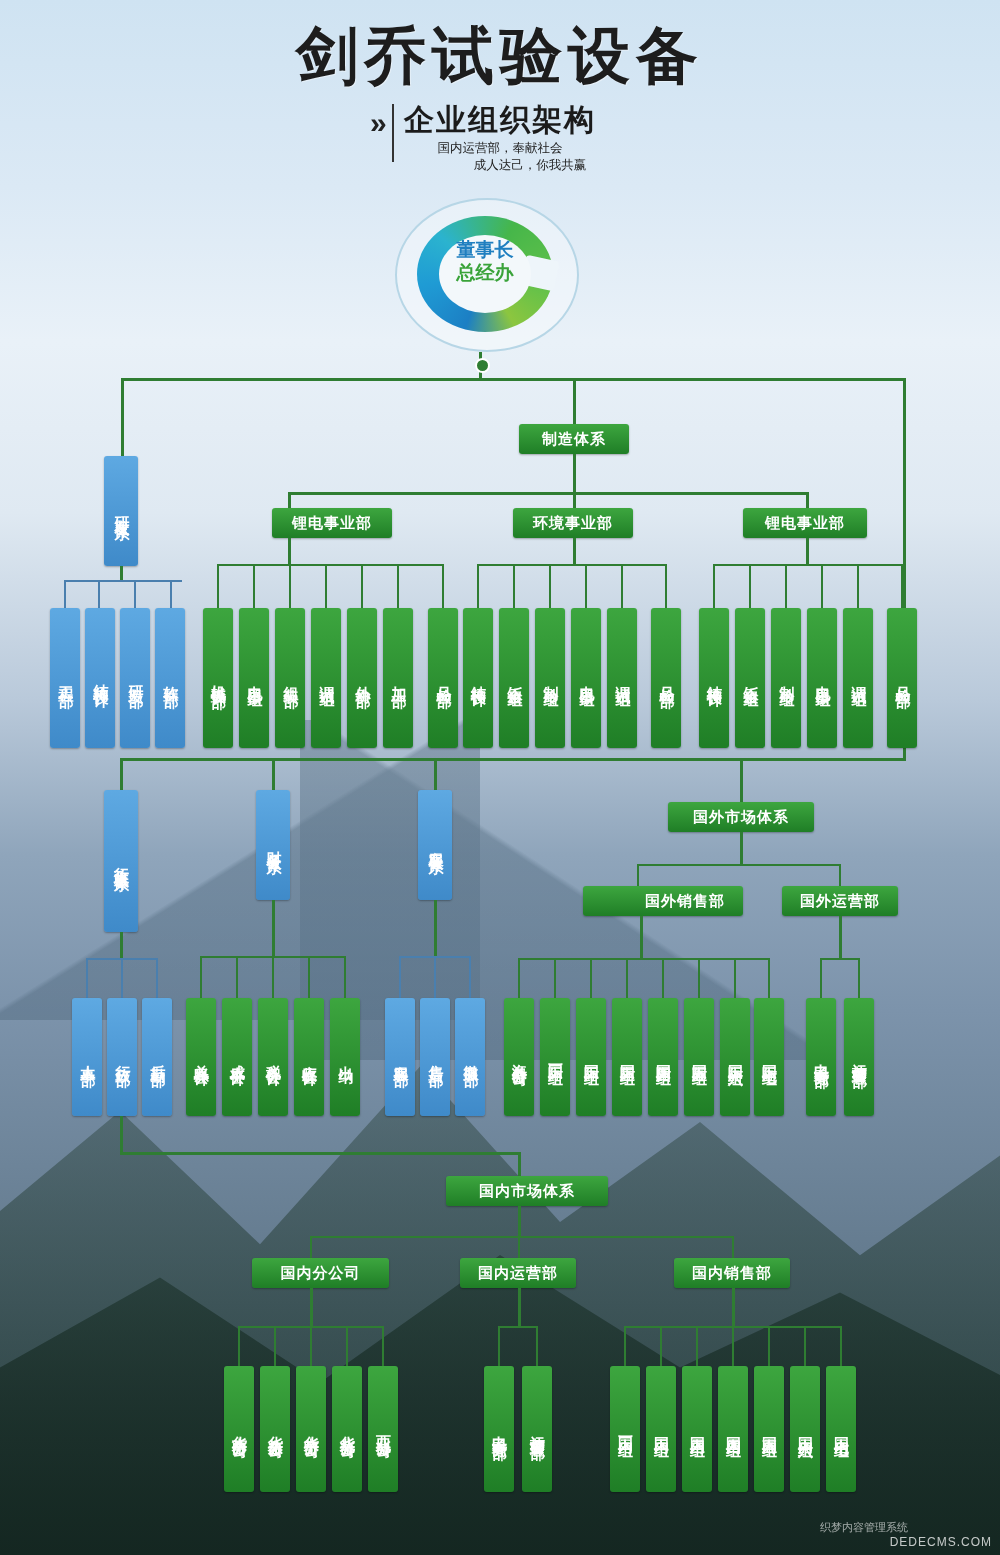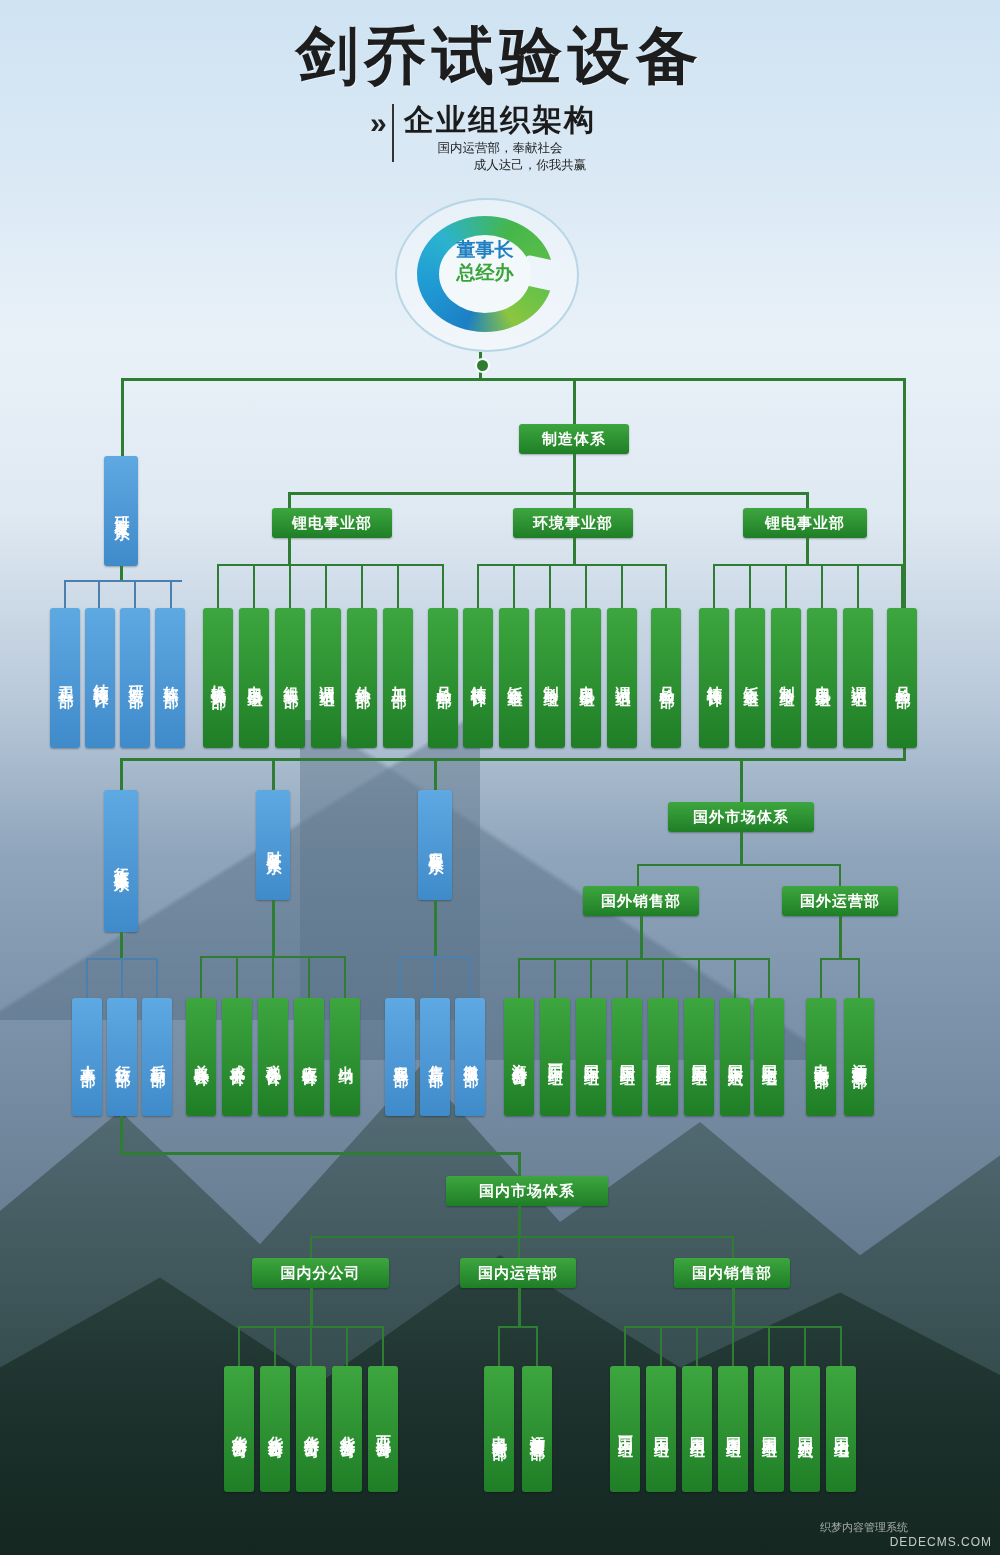--- a/index.html
+++ b/index.html
@@ -262,21 +262,21 @@
   <div class="node b v" style="left:385px;top:998px;width:30px;height:118px;">客服部</div>
   <div class="node b v" style="left:420px;top:998px;width:30px;height:118px;">售后部</div>
   <div class="node b v" style="left:455px;top:998px;width:30px;height:118px;">微服部</div>
 
   <div class="node g h" style="left:668px;top:802px;width:146px;height:30px;">国外市场体系</div>
   <div class="ln" style="left:740px;top:832px;width:3px;height:34px;"></div>
   <div class="ln" style="left:637px;top:864px;width:204px;height:2px;"></div>
   <div class="ln" style="left:637px;top:864px;width:2px;height:22px;"></div>
   <div class="ln" style="left:839px;top:864px;width:2px;height:22px;"></div>
 
-  <div class="node g h" style="left:583px;top:886px;width:116px;height:30px;">国外销售部</div>
+  <div class="node g h" style="left:583px;top:886px;width:116px;height:30px;padding-left:44px;">国外销售部</div>
   <div class="node g h" style="left:782px;top:886px;width:116px;height:30px;">国外运营部</div>
 
   <div class="ln" style="left:640px;top:916px;width:3px;height:44px;"></div>
   <div class="ln" style="left:518px;top:958px;width:250px;height:2px;"></div>
   <div class="ln" style="left:518px;top:958px;width:2px;height:40px;"></div>
   <div class="ln" style="left:554px;top:958px;width:2px;height:40px;"></div>
   <div class="ln" style="left:590px;top:958px;width:2px;height:40px;"></div>
   <div class="ln" style="left:626px;top:958px;width:2px;height:40px;"></div>
   <div class="ln" style="left:662px;top:958px;width:2px;height:40px;"></div>
   <div class="ln" style="left:698px;top:958px;width:2px;height:40px;"></div>

